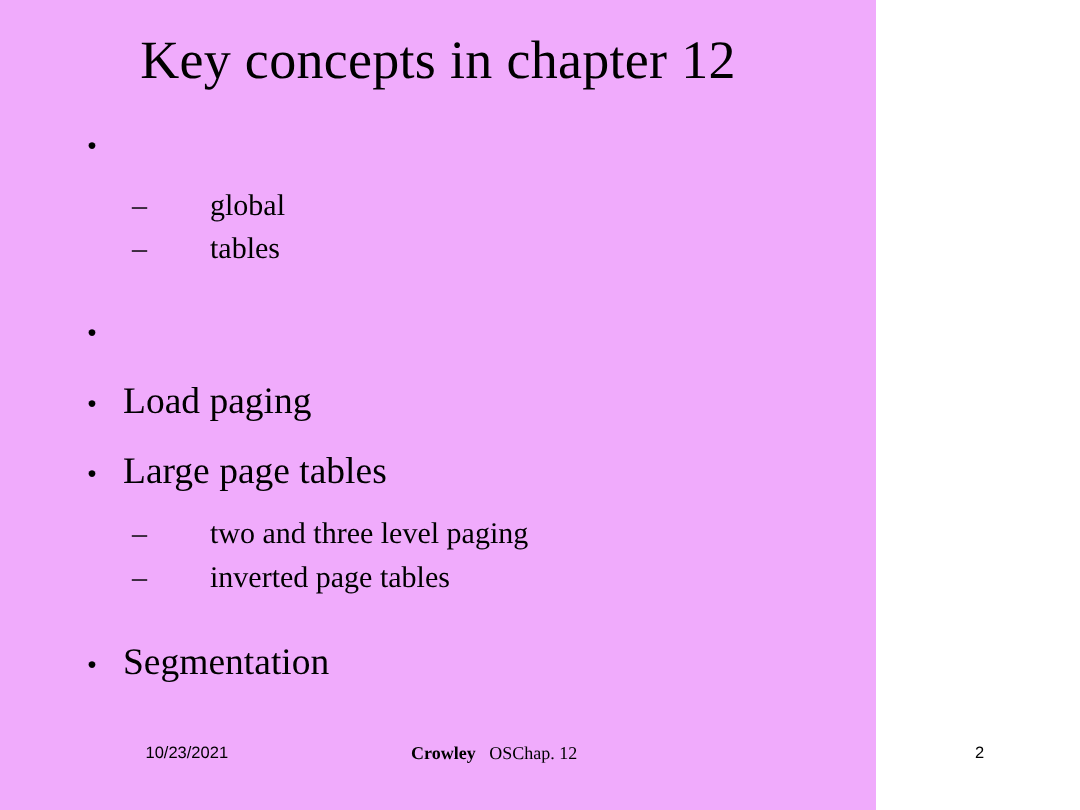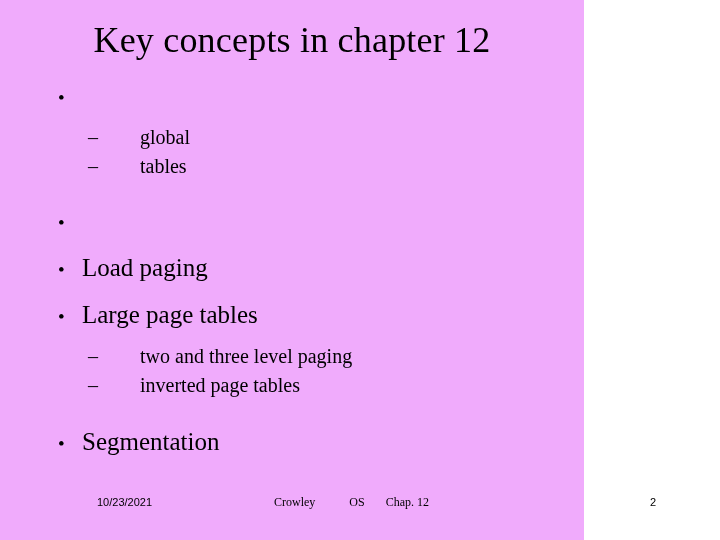--- a/index.html
+++ b/index.html
@@ -111,22 +111,22 @@
     top: 0;
     font-size: 12px;
     line-height: 16px;
     white-space: nowrap;
     display: flex;
     align-items: baseline;
   }
   .footer-center span {
     display: inline-block;
   }
-  .footer-author { margin-right: 34px; }
-  .footer-course { margin-right: 21px; }
+  .footer-author { margin-right: 9px; font-weight: bold; }
+  .footer-course { }
   .footer-page {
     position: absolute;
     left: 650px;
     top: 0;
     font-size: 11px;
     line-height: 16px;
     font-family: "Liberation Sans", "DejaVu Sans", sans-serif;
     white-space: nowrap;
   }
 </style>

